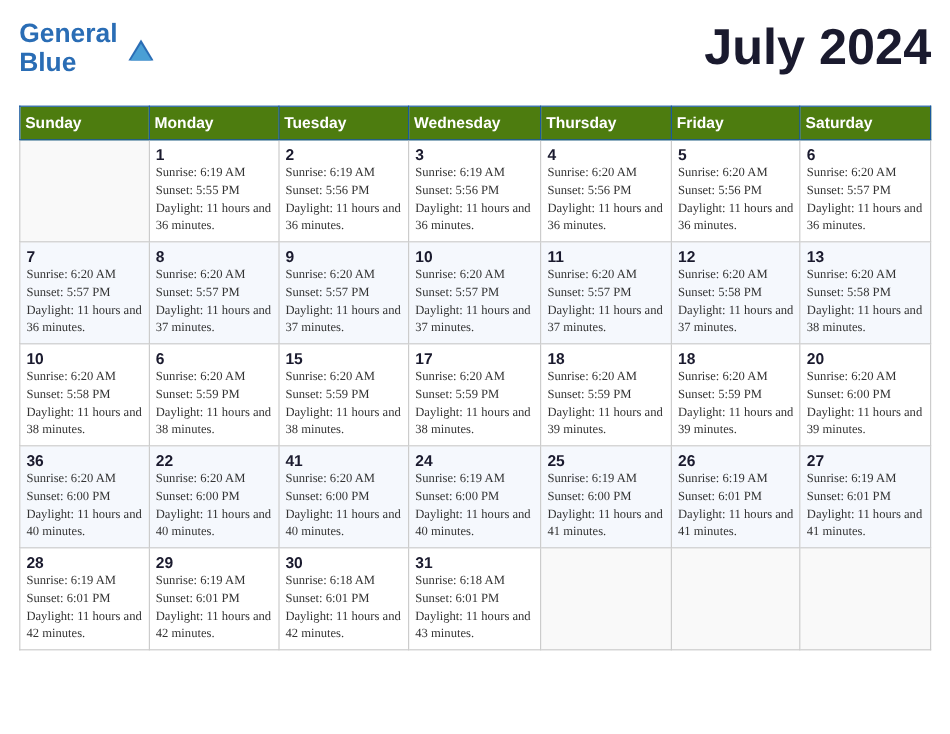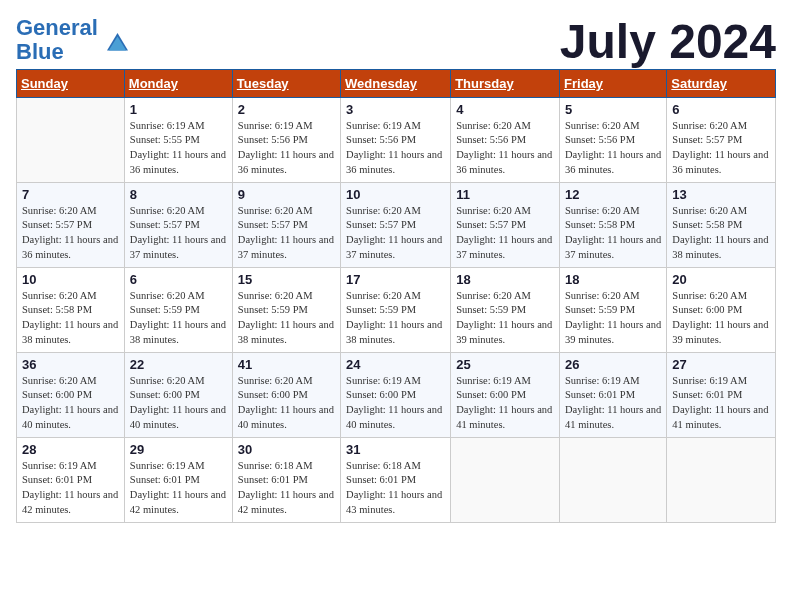--- a/index.html
+++ b/index.html
@@ -7,21 +7,21 @@
       font-family: Arial, sans-serif;
       background: #fff;
       width: 792px;
       min-height: 612px;
       padding: 16px;
     }
     .header {
       display: flex;
       justify-content: space-between;
       align-items: flex-start;
-      margin-bottom: 0;
+      margin-bottom: 24px;
     }
     .logo {
       display: flex;
       align-items: center;
     }
     .logo-text {
       font-size: 22px;
       font-weight: bold;
       color: #1a1a2e;
       line-height: 1.1;
@@ -31,43 +31,42 @@
     }
     .logo-icon {
       width: 28px;
       height: 28px;
       margin-left: 2px;
     }
     .title-block {
       text-align: right;
     }
     .month-year {
-      font-size: 48px;
+      font-size: 42px;
       font-weight: bold;
       color: #1a1a2e;
       line-height: 1.1;
     }
     .location {
       font-size: 16px;
       color: #444;
     }
     table {
       width: 100%;
       border-collapse: collapse;
       font-size: 11px;
     }
     thead tr th {
-      background-color: #c2410c;
+      background-color: #4d7c0f;
       color: #fff;
       padding: 6px 4px;
       text-align: left;
       font-size: 13px;
       font-weight: bold;
       border: 1px solid #1a5a9e;
-      text-decoration: underline;
     }
     tbody tr td {
       border: 1px solid #ccc;
       vertical-align: top;
       padding: 4px 5px;
       width: 113px;
       min-height: 70px;
       height: 85px;
       background: #fff;
     }

